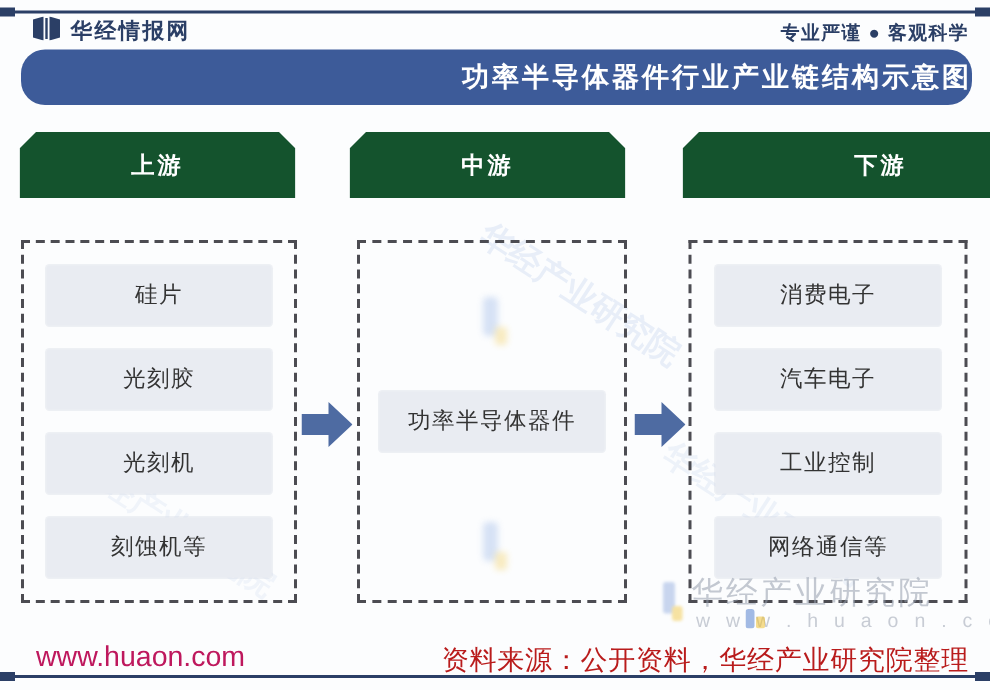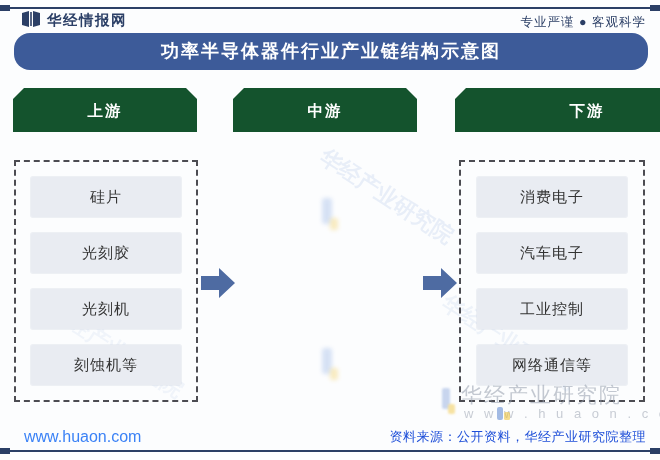--- a/index.html
+++ b/index.html
@@ -14,27 +14,27 @@
   .rule.top{top:7px;}
   .rule.bottom{top:450px;}
   .cap{position:absolute;width:10px;height:6px;background:#2b3f66;}
   .cap.tl{top:5px;left:0;}  .cap.tr{top:5px;right:0;}
   .cap.bl{top:448px;left:0;} .cap.br{top:448px;right:0;}
 
   
   .brand{position:absolute;left:22px;top:11px;display:flex;gap:7px;}
   .brand svg{display:block;}
   .brand-name{font-size:14.5px;font-weight:bold;letter-spacing:1.5px;color:#2b3f66;}
-  .slogan{position:absolute;right:14px;top:14px;font-size:12.5px;font-weight:normal;
+  .slogan{position:absolute;right:14px;top:14px;font-size:12.5px;font-weight:bold;
           letter-spacing:1px;color:#2b3f66;}
 
   
   .title-bar{position:absolute;left:14px;top:33px;width:634px;height:37px;
     background:#3d5b99;color:#ffffff;font-size:18px;font-weight:bold;
-    letter-spacing:2px;text-align:center;line-height:37px;border-radius:16px;}
+    letter-spacing:2px;text-align:right;line-height:37px;border-radius:16px;}
 
   
   .pill{position:absolute;top:88px;height:44px;background:#14532d;color:#fff;
     font-size:15.5px;font-weight:bold;letter-spacing:2px;text-align:center;line-height:46px;
     clip-path:polygon(0 100%,0 11px,11px 0,calc(100% - 11px) 0,100% 11px,100% 100%);}
   .pill.c1{left:13px;width:184px;}
   .pill.c2{left:233px;width:184px;}
   .pill.c3{left:455px;width:224px;padding-left:20px;}
 
   
@@ -48,22 +48,22 @@
   .item{width:150px;height:40px;background:#e9ecf2;border-radius:2px;
     color:#333333;font-size:15px;text-align:center;line-height:40px;letter-spacing:1px;
     box-shadow:0 0 0 1px rgba(210,215,225,.35);}
 
   
   .arrow{position:absolute;top:268px;width:34px;height:30px;}
   .arrow.a1{left:201px;}
   .arrow.a2{left:423px;}
 
   
-  .footer-site{position:absolute;left:24px;top:428px;font-size:16px;color:#3b82f6;}
-  .footer-source{position:absolute;right:14px;top:428px;font-size:13px;color:#1d4ed8;letter-spacing:.5px;margin-left:14px;}
+  .footer-site{position:absolute;left:24px;top:428px;font-size:19px;color:#be185d;}
+  .footer-source{position:absolute;right:14px;top:428px;font-size:18px;color:#b91c1c;letter-spacing:.5px;margin-left:14px;}
 
   
   .wm-name{position:absolute;left:461px;top:381px;font-size:21px;letter-spacing:2px;
     color:rgba(148,156,172,.55);white-space:nowrap;}
   .wm-site{position:absolute;left:464px;top:406px;font-size:13px;letter-spacing:3.5px;
     color:rgba(148,156,172,.5);white-space:nowrap;}
   .wm-diag{position:absolute;font-size:22px;font-weight:bold;white-space:nowrap;
     color:rgba(90,130,205,.12);transform:rotate(33deg);transform-origin:left top;}
   .wm-diag.d1{left:330px;top:142px;}
   .wm-diag.d2{left:452px;top:288px;color:rgba(90,130,205,.09);}
@@ -117,20 +117,23 @@
   <div class="pill c2">中游</div>
   <div class="pill c3">下游</div>
 
   <div class="dashed c1">
     <div class="item">硅片</div>
     <div class="item">光刻胶</div>
     <div class="item">光刻机</div>
     <div class="item">刻蚀机等</div>
   </div>
 
+  <div class="dashed c2">
+    <div class="item">功率半导体器件</div>
+  </div>
 
   <div class="dashed c3">
     <div class="item">消费电子</div>
     <div class="item">汽车电子</div>
     <div class="item">工业控制</div>
     <div class="item">网络通信等</div>
   </div>
 
   <span class="arrow a1">
     <svg width="34" height="30" viewBox="0 0 34 30">

